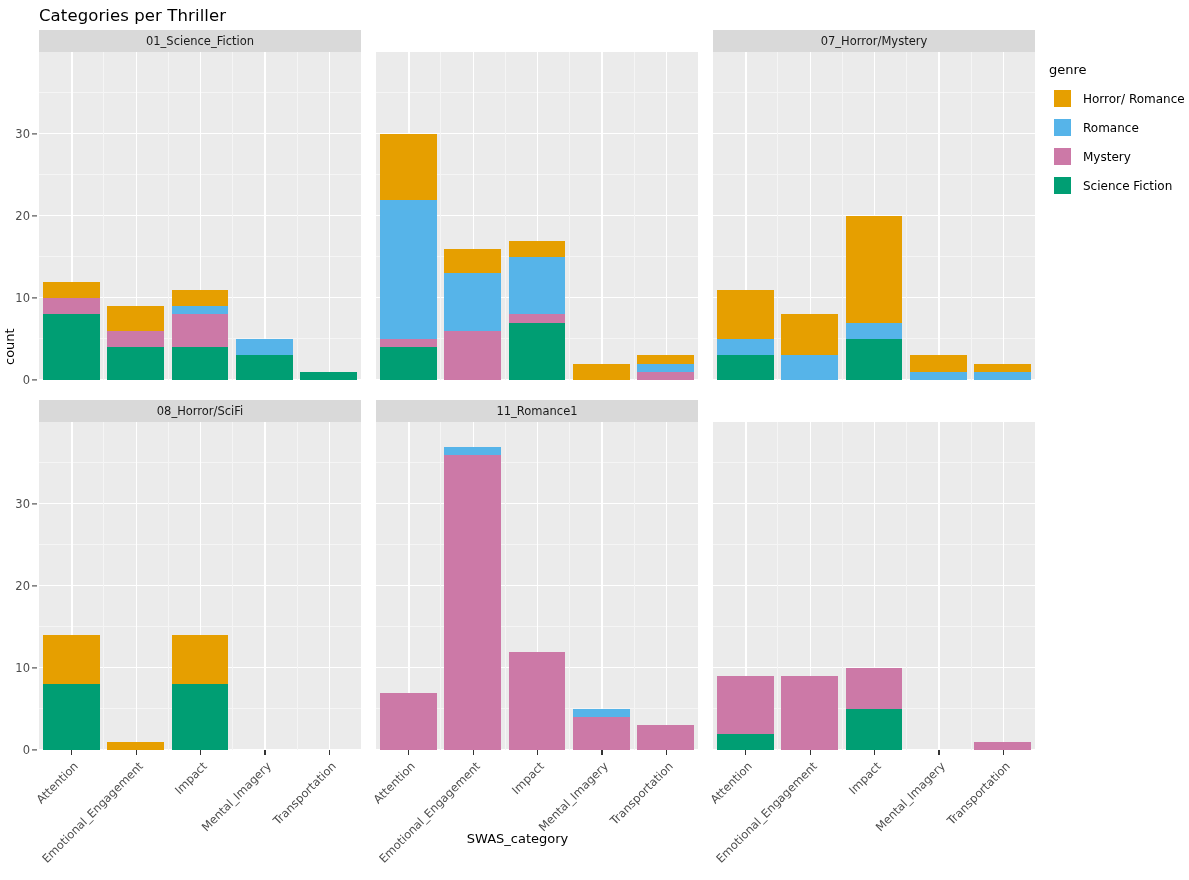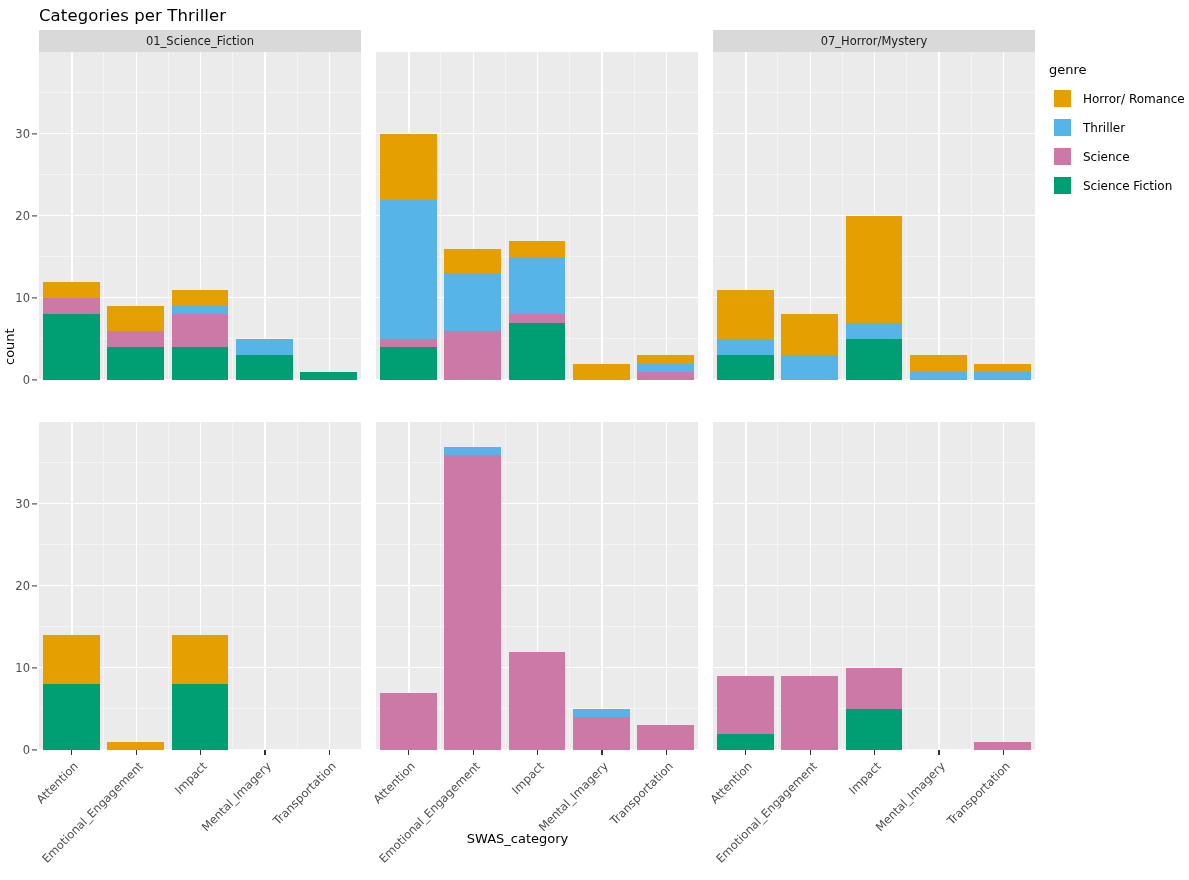--- a/index.html
+++ b/index.html
@@ -357,20 +357,21 @@
               <div class="bar-stack" title="07_Horror/Mystery • Transportation = 2" style="left: 261.464px; width: 56.672px; height: 16.4px;">
                 <div class="seg" title="Mystery: 1" style="background: rgb(86, 180, 233); height: 8.2px; bottom: 0px;"></div>
                 <div class="seg" title="Horror/ Thriller: 1" style="background: rgb(230, 159, 0); height: 8.2px; bottom: 8.2px;"></div>
               </div>
             </div>
           </div>
         </div>
       </div>
     <div class="panel-row" id="row-1">
         <div class="panel col-0">
+          <div class="strip">08_Horror/SciFi</div>
           <div class="plot-area">
             <div class="grid-minor-h" style="bottom: 41px;"></div>
             <div class="grid-minor-h" style="bottom: 123px;"></div>
             <div class="grid-minor-h" style="bottom: 205px;"></div>
             <div class="grid-minor-h" style="bottom: 287px;"></div>
             <div class="grid-major-h" style="bottom: 0px;"></div>
             <div class="grid-major-h" style="bottom: 82px;"></div>
             <div class="grid-major-h" style="bottom: 164px;"></div>
             <div class="grid-major-h" style="bottom: 246px;"></div>
             <div class="grid-major-v" style="left: 32.2px;"></div>
@@ -391,20 +392,21 @@
                 <div class="seg" title="Horror/ Thriller: 1" style="background: rgb(230, 159, 0); height: 8.2px; bottom: 0px;"></div>
               </div>
               <div class="bar-stack" title="08_Horror/SciFi • Impact = 14" style="left: 132.664px; width: 56.672px; height: 114.8px;">
                 <div class="seg" title="Science Fiction: 8" style="background: rgb(0, 158, 115); height: 65.6px; bottom: 0px;"></div>
                 <div class="seg" title="Horror/ Thriller: 6" style="background: rgb(230, 159, 0); height: 49.2px; bottom: 65.6px;"></div>
               </div>
             </div>
           </div>
         </div>
         <div class="panel col-1">
+          <div class="strip">11_Romance1</div>
           <div class="plot-area">
             <div class="grid-minor-h" style="bottom: 41px;"></div>
             <div class="grid-minor-h" style="bottom: 123px;"></div>
             <div class="grid-minor-h" style="bottom: 205px;"></div>
             <div class="grid-minor-h" style="bottom: 287px;"></div>
             <div class="grid-major-h" style="bottom: 0px;"></div>
             <div class="grid-major-h" style="bottom: 82px;"></div>
             <div class="grid-major-h" style="bottom: 164px;"></div>
             <div class="grid-major-h" style="bottom: 246px;"></div>
             <div class="grid-major-v" style="left: 32.2px;"></div>
@@ -481,25 +483,25 @@
 
   <div id="legend">
     <div id="legend-title">genre</div>
     <div id="legend-items">
         <div class="legend-item">
           <span class="legend-key" style="background: rgb(230, 159, 0);"></span>
           <span class="legend-label">Horror/ Romance</span>
         </div>
         <div class="legend-item">
           <span class="legend-key" style="background: rgb(86, 180, 233);"></span>
-          <span class="legend-label">Thriller</span>
+          <span class="legend-label">Romance</span>
         </div>
         <div class="legend-item">
           <span class="legend-key" style="background: rgb(204, 121, 167);"></span>
-          <span class="legend-label">Science</span>
+          <span class="legend-label">Mystery</span>
         </div>
         <div class="legend-item">
           <span class="legend-key" style="background: rgb(0, 158, 115);"></span>
           <span class="legend-label">Science Fiction</span>
         </div>
       </div>
   </div>
 
 </div>
 

